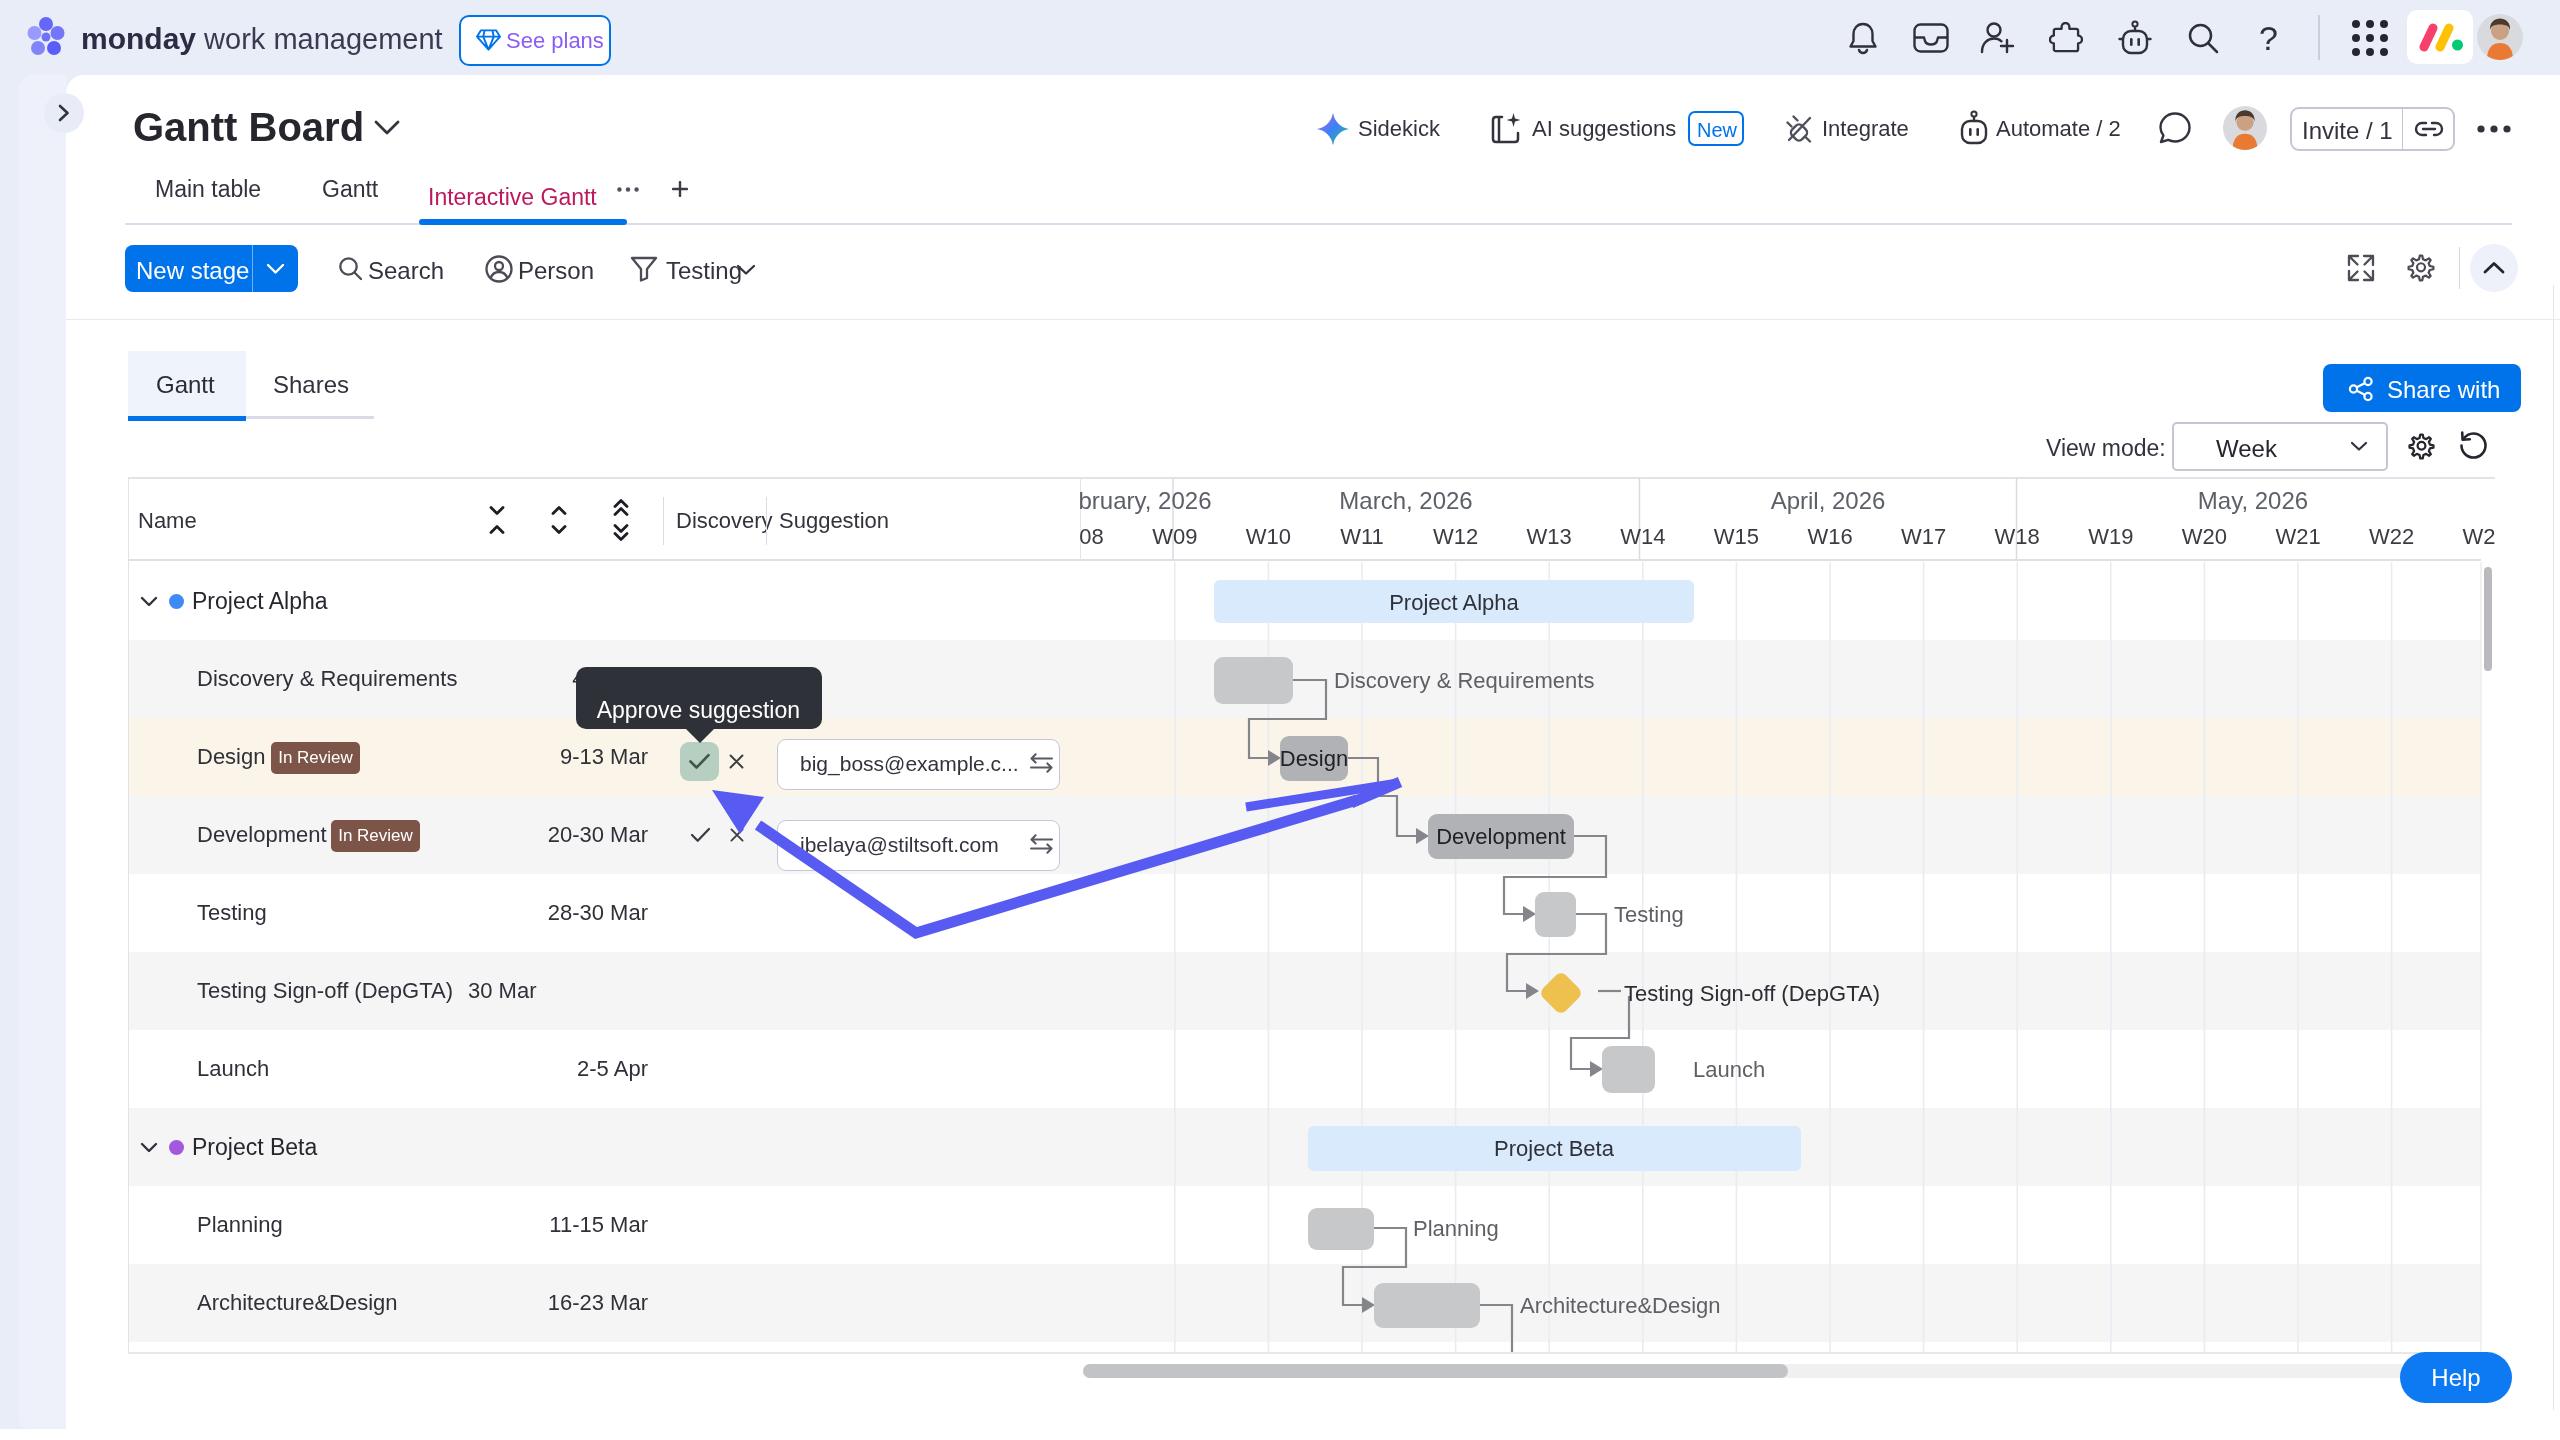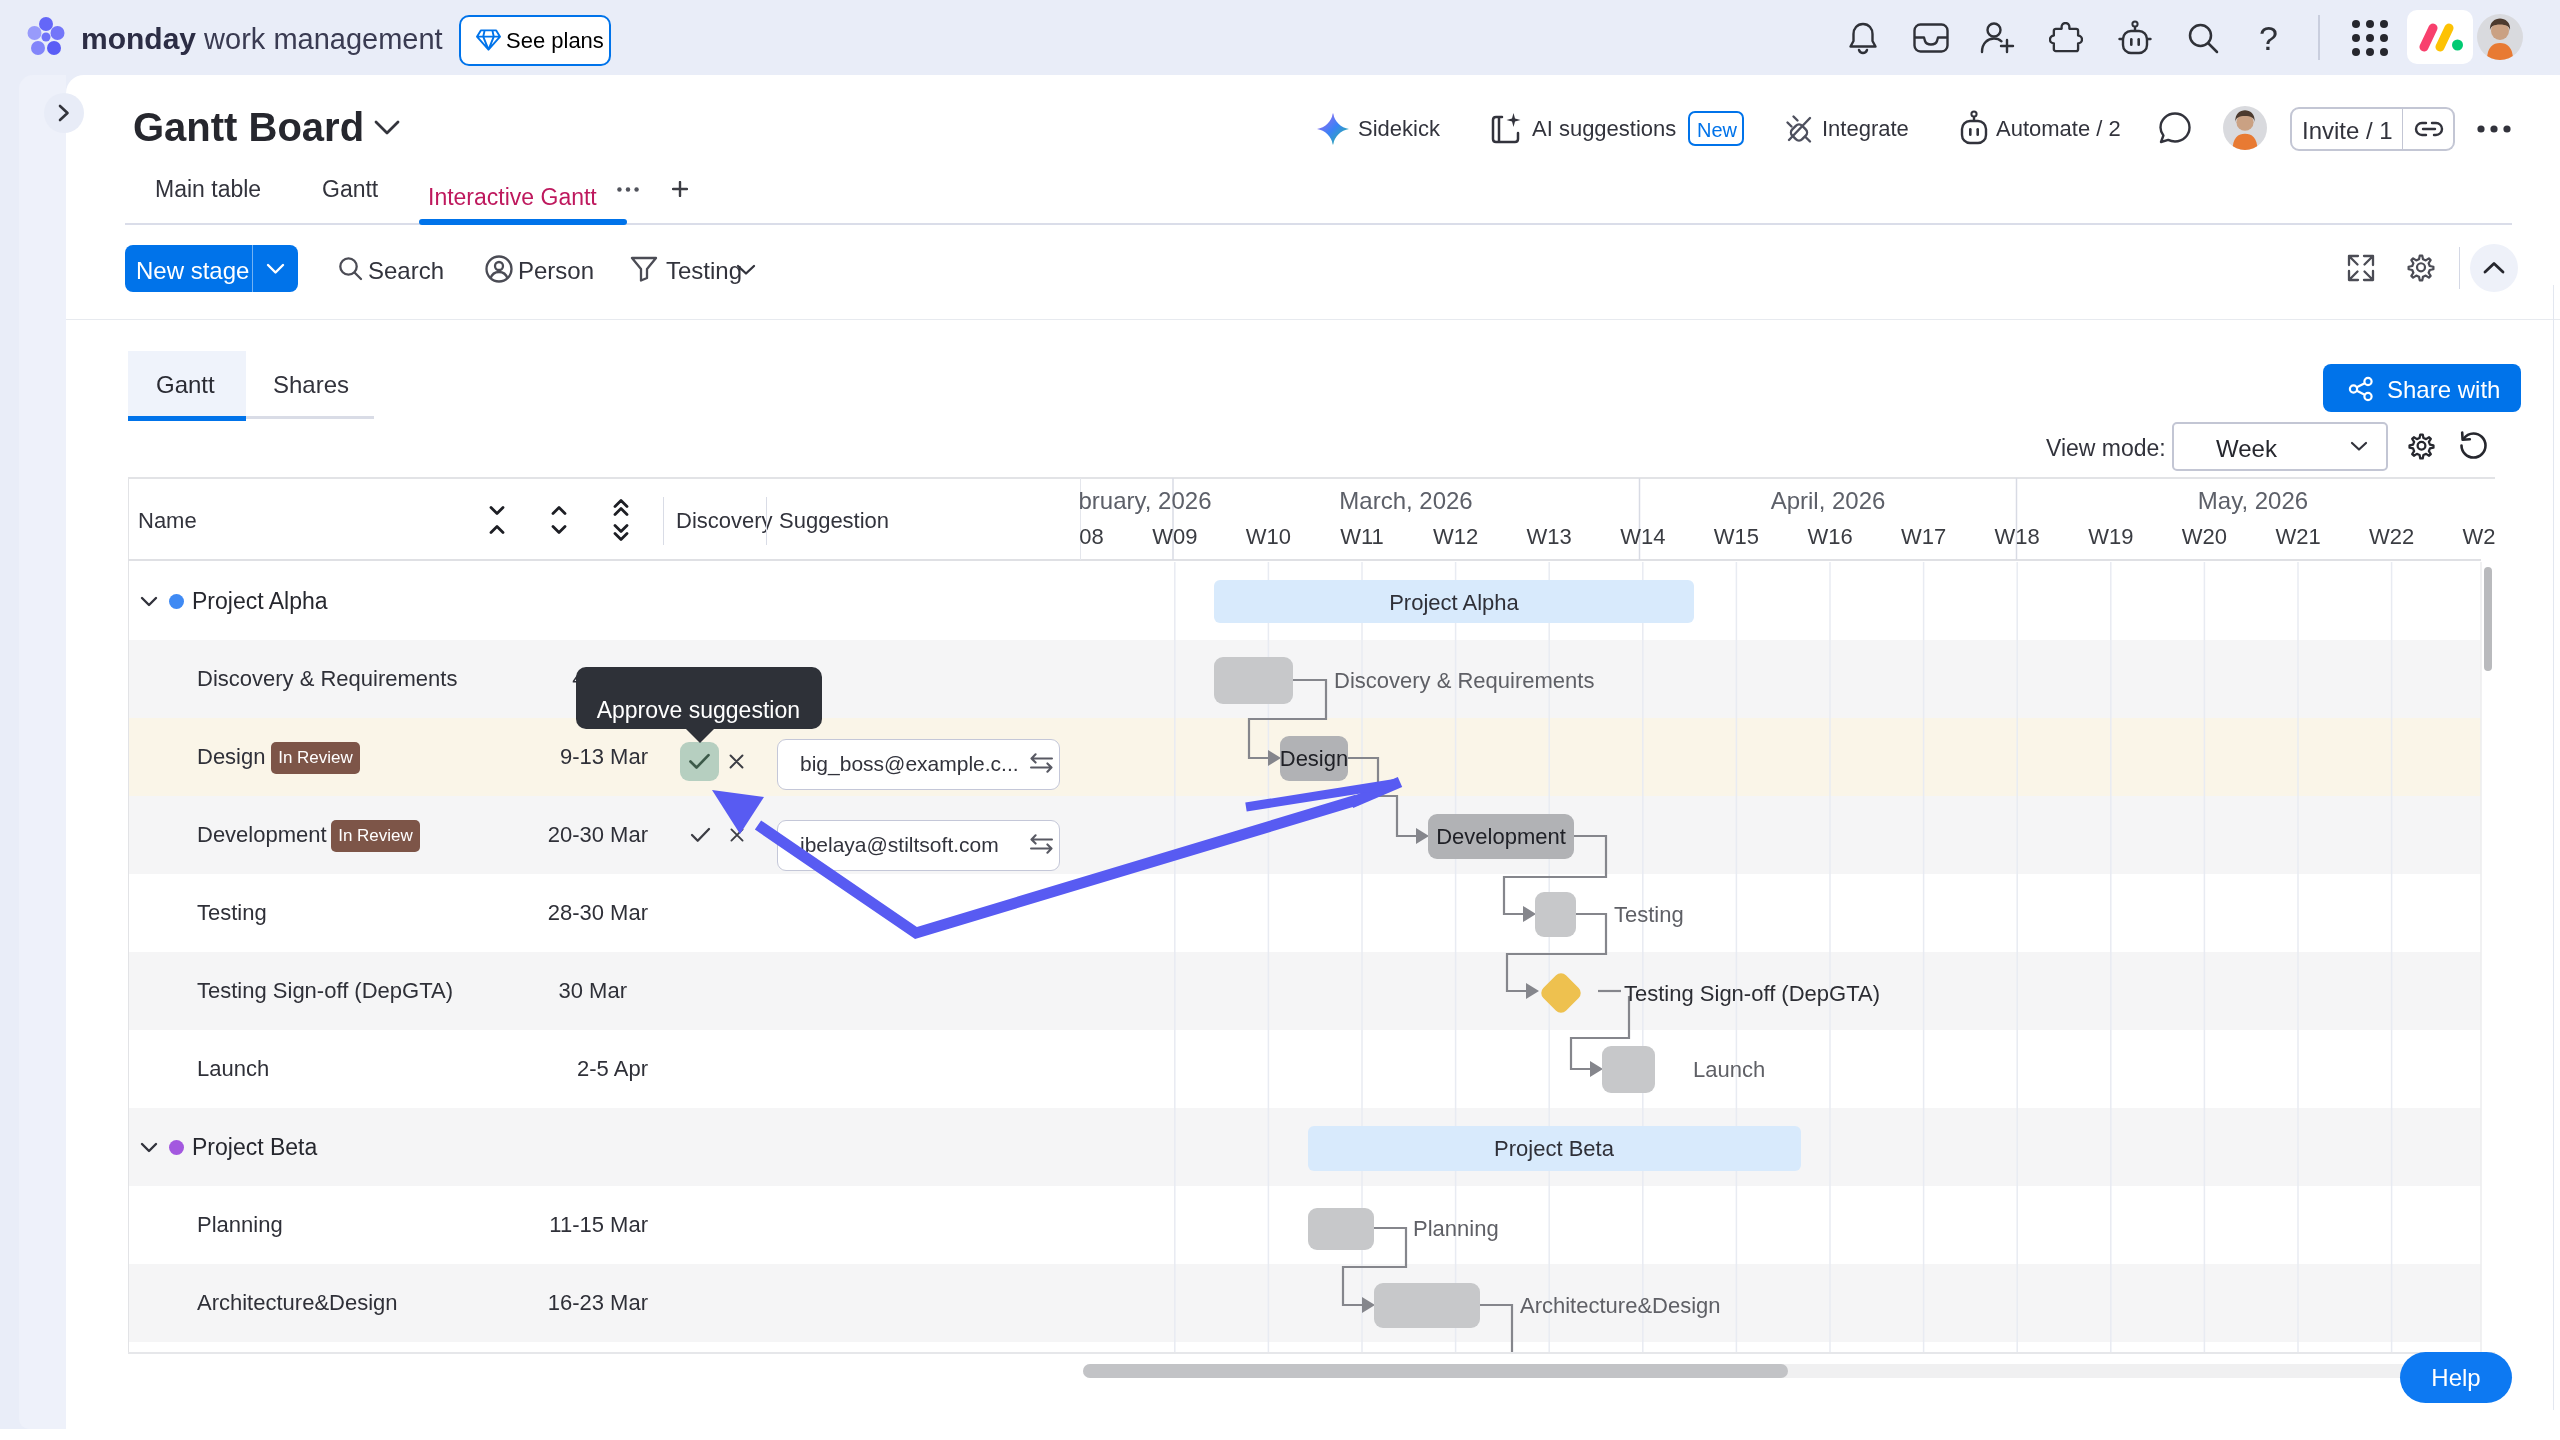--- a/index.html
+++ b/index.html
@@ -30,21 +30,21 @@
     <circle cx="11" cy="32" r="7" fill="#8285fa"></circle>
     <circle cx="27" cy="32" r="7" fill="#5a5df6"></circle>
     <circle cx="19" cy="21" r="4.5" fill="#6f72f9"></circle>
   </svg>
   <div class="txt" style="left:81px;top:22px;font-size:29px;color:#2c2d45;"><b style="font-weight:700;font-size:30px;">monday</b> <span style="color:#3a3b52;">work management</span></div>
 
   <div class="abs" style="left:459px;top:15px;width:152px;height:51px;border:2px solid #0073ea;border-radius:10px;background:#fff;"></div>
   <svg class="abs" style="left:476px;top:28px;" width="25" height="24" viewBox="0 0 26 24">
     <path d="M5 2 L21 2 L25 8.5 L13 22 L1 8.5 Z M1 8.5 L25 8.5 M9 2 L7.5 8.5 L13 22 L18.5 8.5 L17 2" fill="none" stroke="#0073ea" stroke-width="2" stroke-linejoin="round"></path>
   </svg>
-  <div class="txt" style="left:506px;top:28px;font-size:22px;color:#000000;font-weight:400;">See plans</div>
+  <div class="txt" style="left:506px;top:28px;font-size:22px;color:#8b5cf6;font-weight:400;">See plans</div>
 
   <svg class="abs" style="left:1847px;top:21px;" width="32" height="34" viewBox="0 0 32 34">
     <path d="M16 3 C10 3 6.5 7.5 6.5 13 L6.5 20 L3.5 25.5 L28.5 25.5 L25.5 20 L25.5 13 C25.5 7.5 22 3 16 3 Z" fill="none" stroke="#2f3138" stroke-width="2.4" stroke-linejoin="round"></path>
     <path d="M12 29 C12.7 31 14 32 16 32 C18 32 19.3 31 20 29" fill="none" stroke="#2f3138" stroke-width="2.4" stroke-linecap="round"></path>
   </svg>
   <svg class="abs" style="left:1913px;top:23px;" width="36" height="30" viewBox="0 0 36 30">
     <rect x="1.5" y="1.5" width="33" height="27" rx="6" fill="none" stroke="#2f3138" stroke-width="2.4"></rect>
     <path d="M1.5 14.5 L11 14.5 L12 18 C12.8 20.2 15.2 21.5 18 21.5 C20.8 21.5 23.2 20.2 24 18 L25 14.5 L34.5 14.5" fill="none" stroke="#2f3138" stroke-width="2.4" stroke-linejoin="round"></path>
   </svg>
   <svg class="abs" style="left:1980px;top:21px;" width="36" height="34" viewBox="0 0 36 34">
@@ -306,21 +306,21 @@
   <div class="abs" style="left:271px;top:742px;width:89px;height:32px;background:#7d5548;border-radius:5px;"></div>
   <div class="abs" style="left:271px;top:742px;width:89px;height:32px;text-align:center;line-height:32px;font-size:17px;color:#fff;">In Review</div>
   <div class="abs" style="left:448px;top:744px;width:200px;text-align:right;font-size:22px;color:#2f3038;">9-13 Mar</div>
   <div class="txt" style="left:197px;top:822px;font-size:22px;color:#2f3038;">Development</div>
   <div class="abs" style="left:331px;top:820px;width:89px;height:32px;background:#7d5548;border-radius:5px;"></div>
   <div class="abs" style="left:331px;top:820px;width:89px;height:32px;text-align:center;line-height:32px;font-size:17px;color:#fff;">In Review</div>
   <div class="abs" style="left:448px;top:822px;width:200px;text-align:right;font-size:22px;color:#2f3038;">20-30 Mar</div>
   <div class="txt" style="left:197px;top:900px;font-size:22px;color:#2f3038;">Testing</div>
   <div class="abs" style="left:448px;top:900px;width:200px;text-align:right;font-size:22px;color:#2f3038;">28-30 Mar</div>
   <div class="txt" style="left:197px;top:978px;font-size:22px;color:#2f3038;">Testing Sign-off (DepGTA)</div>
-  <div class="abs" style="left:427px;top:978px;width:200px;text-align:right;font-size:22px;color:#2f3038;">30 Mar</div>
+  <div class="abs" style="left:468px;top:978px;width:200px;text-align:left;font-size:22px;color:#2f3038;">30 Mar</div>
   <div class="txt" style="left:197px;top:1056px;font-size:22px;color:#2f3038;">Launch</div>
   <div class="abs" style="left:448px;top:1056px;width:200px;text-align:right;font-size:22px;color:#2f3038;">2-5 Apr</div>
 
   <svg class="abs" style="left:140px;top:1142px;" width="18" height="12" viewBox="0 0 18 12">
     <path d="M2 2 L9 9 L16 2" fill="none" stroke="#32333c" stroke-width="2.4" stroke-linecap="round" stroke-linejoin="round"></path>
   </svg>
   <div class="abs" style="left:169px;top:1140px;width:15px;height:15px;border-radius:50%;background:#a358df;"></div>
   <div class="txt" style="left:192px;top:1134px;font-size:23px;color:#26272e;">Project Beta</div>
   <div class="txt" style="left:197px;top:1212px;font-size:22px;color:#2f3038;">Planning</div>
   <div class="abs" style="left:448px;top:1212px;width:200px;text-align:right;font-size:22px;color:#2f3038;">11-15 Mar</div>

